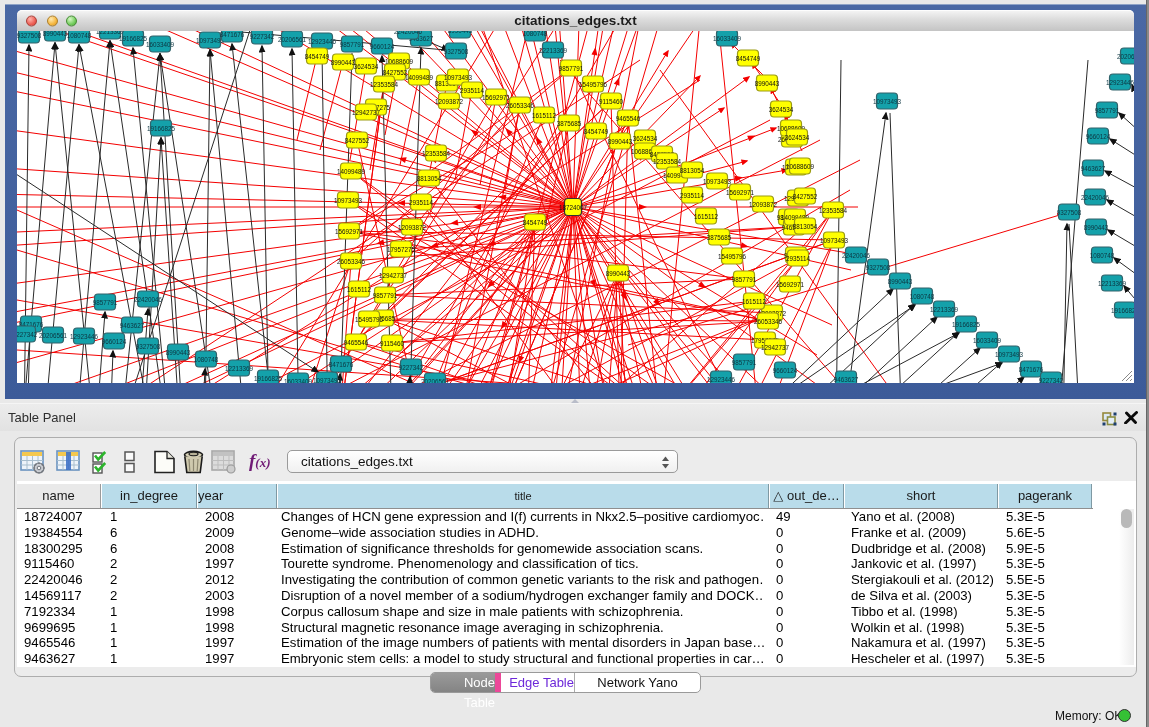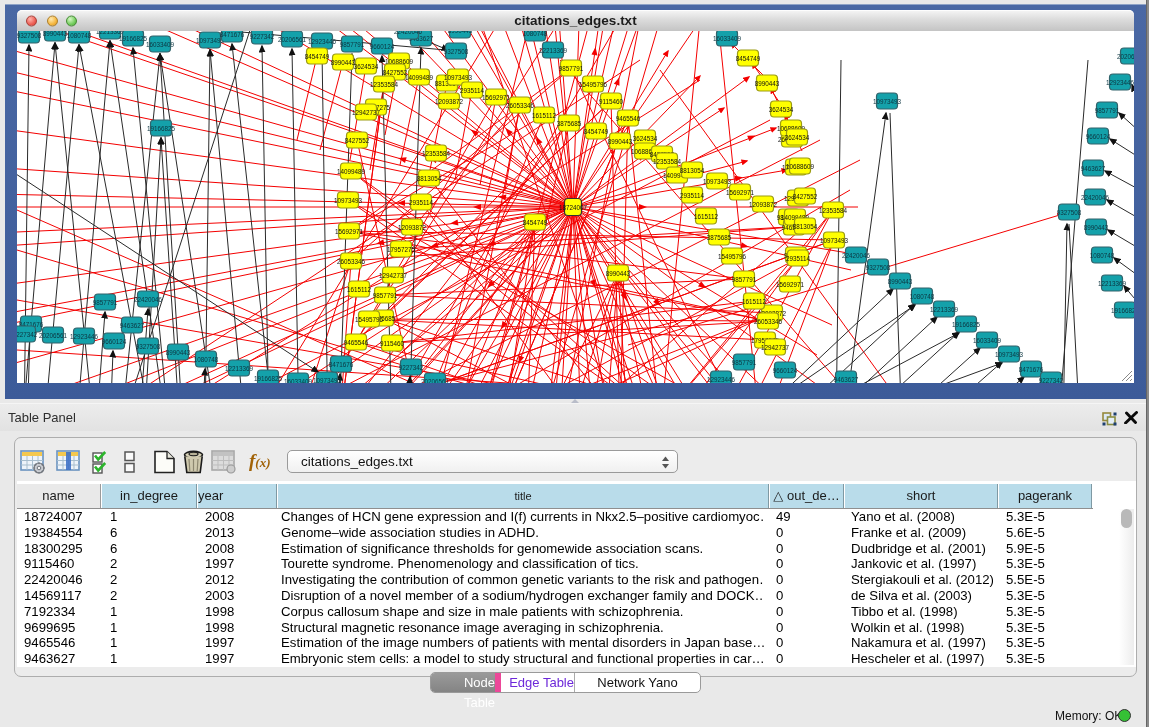--- a/index.html
+++ b/index.html
@@ -692,21 +692,21 @@
     <rect x="2" y="2" width="20" height="4" fill="#c2c2c2"></rect>
     <g stroke="#bdbdbd" stroke-width="1">
       <line x1="7" y1="6" x2="7" y2="20"></line>
       <line x1="12.5" y1="6" x2="12.5" y2="20"></line>
       <line x1="18" y1="6" x2="18" y2="20"></line>
       <line x1="1" y1="10.5" x2="23" y2="10.5"></line>
       <line x1="1" y1="15" x2="23" y2="15"></line>
     </g>
     <circle cx="20" cy="19" r="4" fill="#cdcdcd" stroke="#9a9a9a" stroke-width="1.2"></circle>
   </svg>
-<div style="position:absolute;left:249px;top:450px;font-size:19px;font-style:italic;font-weight:bold;color:#a16207;font-family:'Liberation Serif',serif">f<span style="font-size:13px">(x)</span></div>
+<div style="position:absolute;left:249px;top:450px;font-size:19px;font-style:italic;font-weight:bold;color:#701a75;font-family:'Liberation Serif',serif">f<span style="font-size:13px">(x)</span></div>
 
 <div style="position:absolute;left:287px;top:450px;width:391px;height:23px;background:linear-gradient(180deg,#fff,#f0f0f0);border:1px solid #9a9a9a;border-radius:5px">
   <div style="position:absolute;left:13px;top:3px;font-size:13.5px;color:#111">citations_edges.txt</div>
   <svg width="11" height="15" viewBox="0 0 11 15" style="position:absolute;right:6px;top:4px">
     <path d="M2 6 L5.5 1.5 L9 6 z" fill="#555"></path>
       <path d="M2 9 L5.5 13.5 L9 9 z" fill="#555"></path>
   </svg>
 </div>
 
 <div style="position:absolute;left:17px;top:481px;width:1119px;height:186px;background:#fff"></div>
@@ -720,31 +720,31 @@
 <div style="position:absolute;left:17px;top:508px;width:1076px;height:1px;background:#8f8f8f"></div>
 <div style="position:absolute;left:24px;top:509px;width:72px;height:16px;font-size:13.2px;line-height:16px;color:#000;white-space:nowrap;overflow:hidden">18724007</div>
 <div style="position:absolute;left:110px;top:509px;width:82px;height:16px;font-size:13.2px;line-height:16px;color:#000;white-space:nowrap;overflow:hidden">1</div>
 <div style="position:absolute;left:205px;top:509px;width:67px;height:16px;font-size:13.2px;line-height:16px;color:#000;white-space:nowrap;overflow:hidden">2008</div>
 <div style="position:absolute;left:281px;top:509px;width:483px;height:16px;font-size:13.2px;line-height:16px;color:#000;white-space:nowrap;overflow:hidden">Changes of HCN gene expression and I(f) currents in Nkx2.5–positive cardiomyoc…</div>
 <div style="position:absolute;left:776px;top:509px;width:63px;height:16px;font-size:13.2px;line-height:16px;color:#000;white-space:nowrap;overflow:hidden">49</div>
 <div style="position:absolute;left:851px;top:509px;width:142px;height:16px;font-size:13.2px;line-height:16px;color:#000;white-space:nowrap;overflow:hidden">Yano et al. (2008)</div>
 <div style="position:absolute;left:1006px;top:509px;width:81px;height:16px;font-size:13.2px;line-height:16px;color:#000;white-space:nowrap;overflow:hidden">5.3E-5</div>
 <div style="position:absolute;left:24px;top:524.8px;width:72px;height:16px;font-size:13.2px;line-height:16px;color:#000;white-space:nowrap;overflow:hidden">19384554</div>
 <div style="position:absolute;left:110px;top:524.8px;width:82px;height:16px;font-size:13.2px;line-height:16px;color:#000;white-space:nowrap;overflow:hidden">6</div>
-<div style="position:absolute;left:205px;top:524.8px;width:67px;height:16px;font-size:13.2px;line-height:16px;color:#000;white-space:nowrap;overflow:hidden">2013</div>
+<div style="position:absolute;left:205px;top:524.8px;width:67px;height:16px;font-size:13.2px;line-height:16px;color:#000;white-space:nowrap;overflow:hidden">2009</div>
 <div style="position:absolute;left:281px;top:524.8px;width:483px;height:16px;font-size:13.2px;line-height:16px;color:#000;white-space:nowrap;overflow:hidden">Genome–wide association studies in ADHD.</div>
 <div style="position:absolute;left:776px;top:524.8px;width:63px;height:16px;font-size:13.2px;line-height:16px;color:#000;white-space:nowrap;overflow:hidden">0</div>
 <div style="position:absolute;left:851px;top:524.8px;width:142px;height:16px;font-size:13.2px;line-height:16px;color:#000;white-space:nowrap;overflow:hidden">Franke et al. (2009)</div>
 <div style="position:absolute;left:1006px;top:524.8px;width:81px;height:16px;font-size:13.2px;line-height:16px;color:#000;white-space:nowrap;overflow:hidden">5.6E-5</div>
 <div style="position:absolute;left:24px;top:540.5999999999999px;width:72px;height:16px;font-size:13.2px;line-height:16px;color:#000;white-space:nowrap;overflow:hidden">18300295</div>
 <div style="position:absolute;left:110px;top:540.5999999999999px;width:82px;height:16px;font-size:13.2px;line-height:16px;color:#000;white-space:nowrap;overflow:hidden">6</div>
 <div style="position:absolute;left:205px;top:540.5999999999999px;width:67px;height:16px;font-size:13.2px;line-height:16px;color:#000;white-space:nowrap;overflow:hidden">2008</div>
 <div style="position:absolute;left:281px;top:540.5999999999999px;width:483px;height:16px;font-size:13.2px;line-height:16px;color:#000;white-space:nowrap;overflow:hidden">Estimation of significance thresholds for genomewide association scans.</div>
 <div style="position:absolute;left:776px;top:540.5999999999999px;width:63px;height:16px;font-size:13.2px;line-height:16px;color:#000;white-space:nowrap;overflow:hidden">0</div>
-<div style="position:absolute;left:851px;top:540.5999999999999px;width:142px;height:16px;font-size:13.2px;line-height:16px;color:#000;white-space:nowrap;overflow:hidden">Dudbridge et al. (2001)</div>
+<div style="position:absolute;left:851px;top:540.5999999999999px;width:142px;height:16px;font-size:13.2px;line-height:16px;color:#000;white-space:nowrap;overflow:hidden">Dudbridge et al. (2008)</div>
 <div style="position:absolute;left:1006px;top:540.5999999999999px;width:81px;height:16px;font-size:13.2px;line-height:16px;color:#000;white-space:nowrap;overflow:hidden">5.9E-5</div>
 <div style="position:absolute;left:24px;top:556.3999999999999px;width:72px;height:16px;font-size:13.2px;line-height:16px;color:#000;white-space:nowrap;overflow:hidden">9115460</div>
 <div style="position:absolute;left:110px;top:556.3999999999999px;width:82px;height:16px;font-size:13.2px;line-height:16px;color:#000;white-space:nowrap;overflow:hidden">2</div>
 <div style="position:absolute;left:205px;top:556.3999999999999px;width:67px;height:16px;font-size:13.2px;line-height:16px;color:#000;white-space:nowrap;overflow:hidden">1997</div>
 <div style="position:absolute;left:281px;top:556.3999999999999px;width:483px;height:16px;font-size:13.2px;line-height:16px;color:#000;white-space:nowrap;overflow:hidden">Tourette syndrome. Phenomenology and classification of tics.</div>
 <div style="position:absolute;left:776px;top:556.3999999999999px;width:63px;height:16px;font-size:13.2px;line-height:16px;color:#000;white-space:nowrap;overflow:hidden">0</div>
 <div style="position:absolute;left:851px;top:556.3999999999999px;width:142px;height:16px;font-size:13.2px;line-height:16px;color:#000;white-space:nowrap;overflow:hidden">Jankovic et al. (1997)</div>
 <div style="position:absolute;left:1006px;top:556.3999999999999px;width:81px;height:16px;font-size:13.2px;line-height:16px;color:#000;white-space:nowrap;overflow:hidden">5.3E-5</div>
 <div style="position:absolute;left:24px;top:572.1999999999998px;width:72px;height:16px;font-size:13.2px;line-height:16px;color:#000;white-space:nowrap;overflow:hidden">22420046</div>
 <div style="position:absolute;left:110px;top:572.1999999999998px;width:82px;height:16px;font-size:13.2px;line-height:16px;color:#000;white-space:nowrap;overflow:hidden">2</div>

